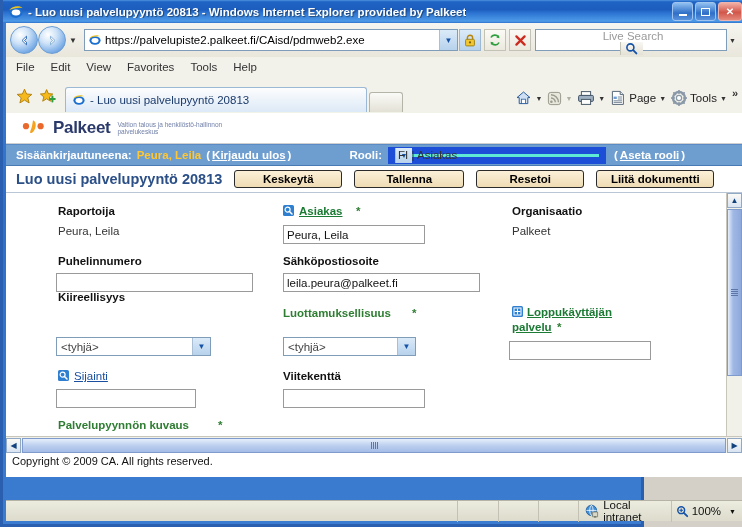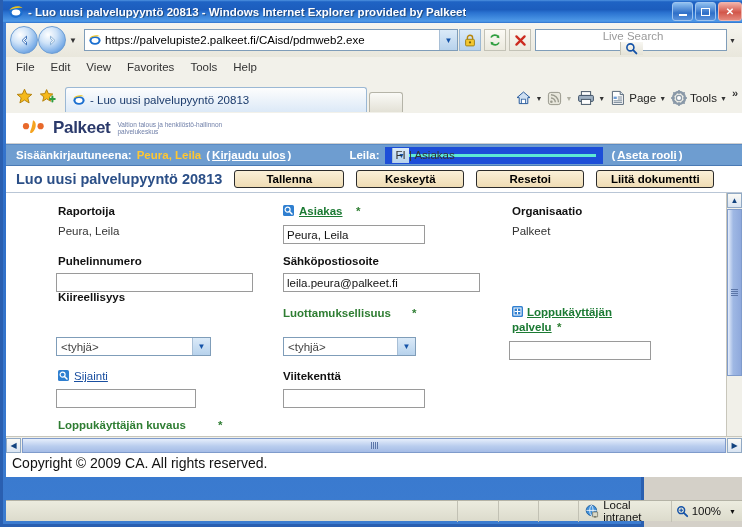--- a/index.html
+++ b/index.html
@@ -190,21 +190,21 @@
     position:absolute;left:0;bottom:24px;width:736px;height:17px;background:#f1f0e9;
     border-top:1px solid #c8c6bb;display:flex;align-items:center;box-sizing:border-box;
   }
   #hthumb{flex:1;height:15px;margin:0 1px;
     background:linear-gradient(to bottom,#e6eefb,#b9cdee 55%,#a5bce6);border:1px solid #7f9bcb;box-sizing:border-box;
     display:flex;align-items:center;justify-content:center;}
   #hthumb .grip{width:7px;height:7px;background:repeating-linear-gradient(to right,#5c76a8 0 1px,transparent 1px 2px);}
   #copyright{
     position:absolute;left:0;bottom:0;width:736px;height:24px;
     display:flex;align-items:flex-start;padding-left:6px;padding-top:2px;
-    font-size:14px;color:#111;background:#fff;box-sizing:border-box;
+    font-size:11px;color:#111;background:#fff;box-sizing:border-box;
   }
   
   #statusbar{
     position:absolute;left:3px;bottom:3px;width:736px;height:21px;
     background:linear-gradient(to bottom,#ececdf,#dcdbcc);
     border-top:1px solid #b4b3a6;
     display:flex;align-items:center;box-sizing:border-box;
   }
   .stcell{height:21px;border-left:1px solid #c2c1b4;box-sizing:border-box;}
   #st-zone{display:flex;align-items:center;padding:0 6px;gap:4px;font-size:11.5px;color:#111;}
@@ -396,34 +396,34 @@
       <span id="logo-tag">Valtion talous ja henkilöstö-hallinnon palvelukeskus</span>
     </div>
 
     <div id="userbar">
       <span>Sisäänkirjautuneena:</span>
       <span class="uname">Peura, Leila</span>
       <span class="paren">(</span>
       <a href="#" style="margin-left:2px;">Kirjaudu ulos</a>
       <span class="paren" style="margin-left:2px;">)</span>
 
-      <span id="rolelabel">Leila:</span>
+      <span id="rolelabel">Rooli:</span>
       <span id="roleselect">
         <span class="val">FI | Asiakas</span>
         <span class="arrow">▼</span>
       </span>
       <span id="setrole">(</span>
       <a href="#" style="margin-left:2px;">Aseta rooli</a>
       <span style="margin-left:2px;">)</span>
     </div>
 
     <div id="actionbar">
       <span id="pagetitle">Luo uusi palvelupyyntö 20813</span>
+      <div class="actbtn" style="width:108px;">Keskeytä</div>
       <div class="actbtn" style="width:110px;">Tallenna</div>
-      <div class="actbtn" style="width:108px;">Keskeytä</div>
       <div class="actbtn" style="width:108px;">Resetoi</div>
       <div class="actbtn" style="width:118px;">Liitä dokumentti</div>
     </div>
 
     <div id="formwrap">
       <div id="form">
 
         <span class="lbl dark" style="left:52px;top:12px;">Raportoija</span>
         <span class="val" style="left:52px;top:32px;">Peura, Leila</span>
 
@@ -478,21 +478,21 @@
             <circle cx="4.6" cy="4.6" r="2.5" fill="none" stroke="#ffffff" stroke-width="1.2"></circle>
             <path d="M6.5 6.5 L9 9" stroke="#ffffff" stroke-width="1.5" stroke-linecap="round"></path>
           </svg>
         </span>
         <span class="lbl link-blue" style="left:68px;top:177px;font-weight:normal;">Sijainti</span>
         <span class="txt" style="left:50px;top:196px;width:140px;"></span>
 
         <span class="lbl dark" style="left:277px;top:177px;">Viitekenttä</span>
         <span class="txt" style="left:277px;top:196px;width:142px;"></span>
 
-        <span class="lbl green" style="left:52px;top:226px;">Loppukäyttäjän kuvaus</span>
+        <span class="lbl green" style="left:52px;top:226px;">Palvelupyynnön kuvaus</span>
         <span class="star" style="position:absolute;left:212px;top:226px;font-size:11.5px;">*</span>
       </div>
 
       <div id="vscroll">
         <div class="sbtn" style="position:absolute;left:0;top:0;">▲</div>
         <div id="vthumb">
             <span class="grip"></span>
           </div>
         <div class="sbtn" style="position:absolute;left:0;bottom:0;">▼</div>
       </div>

